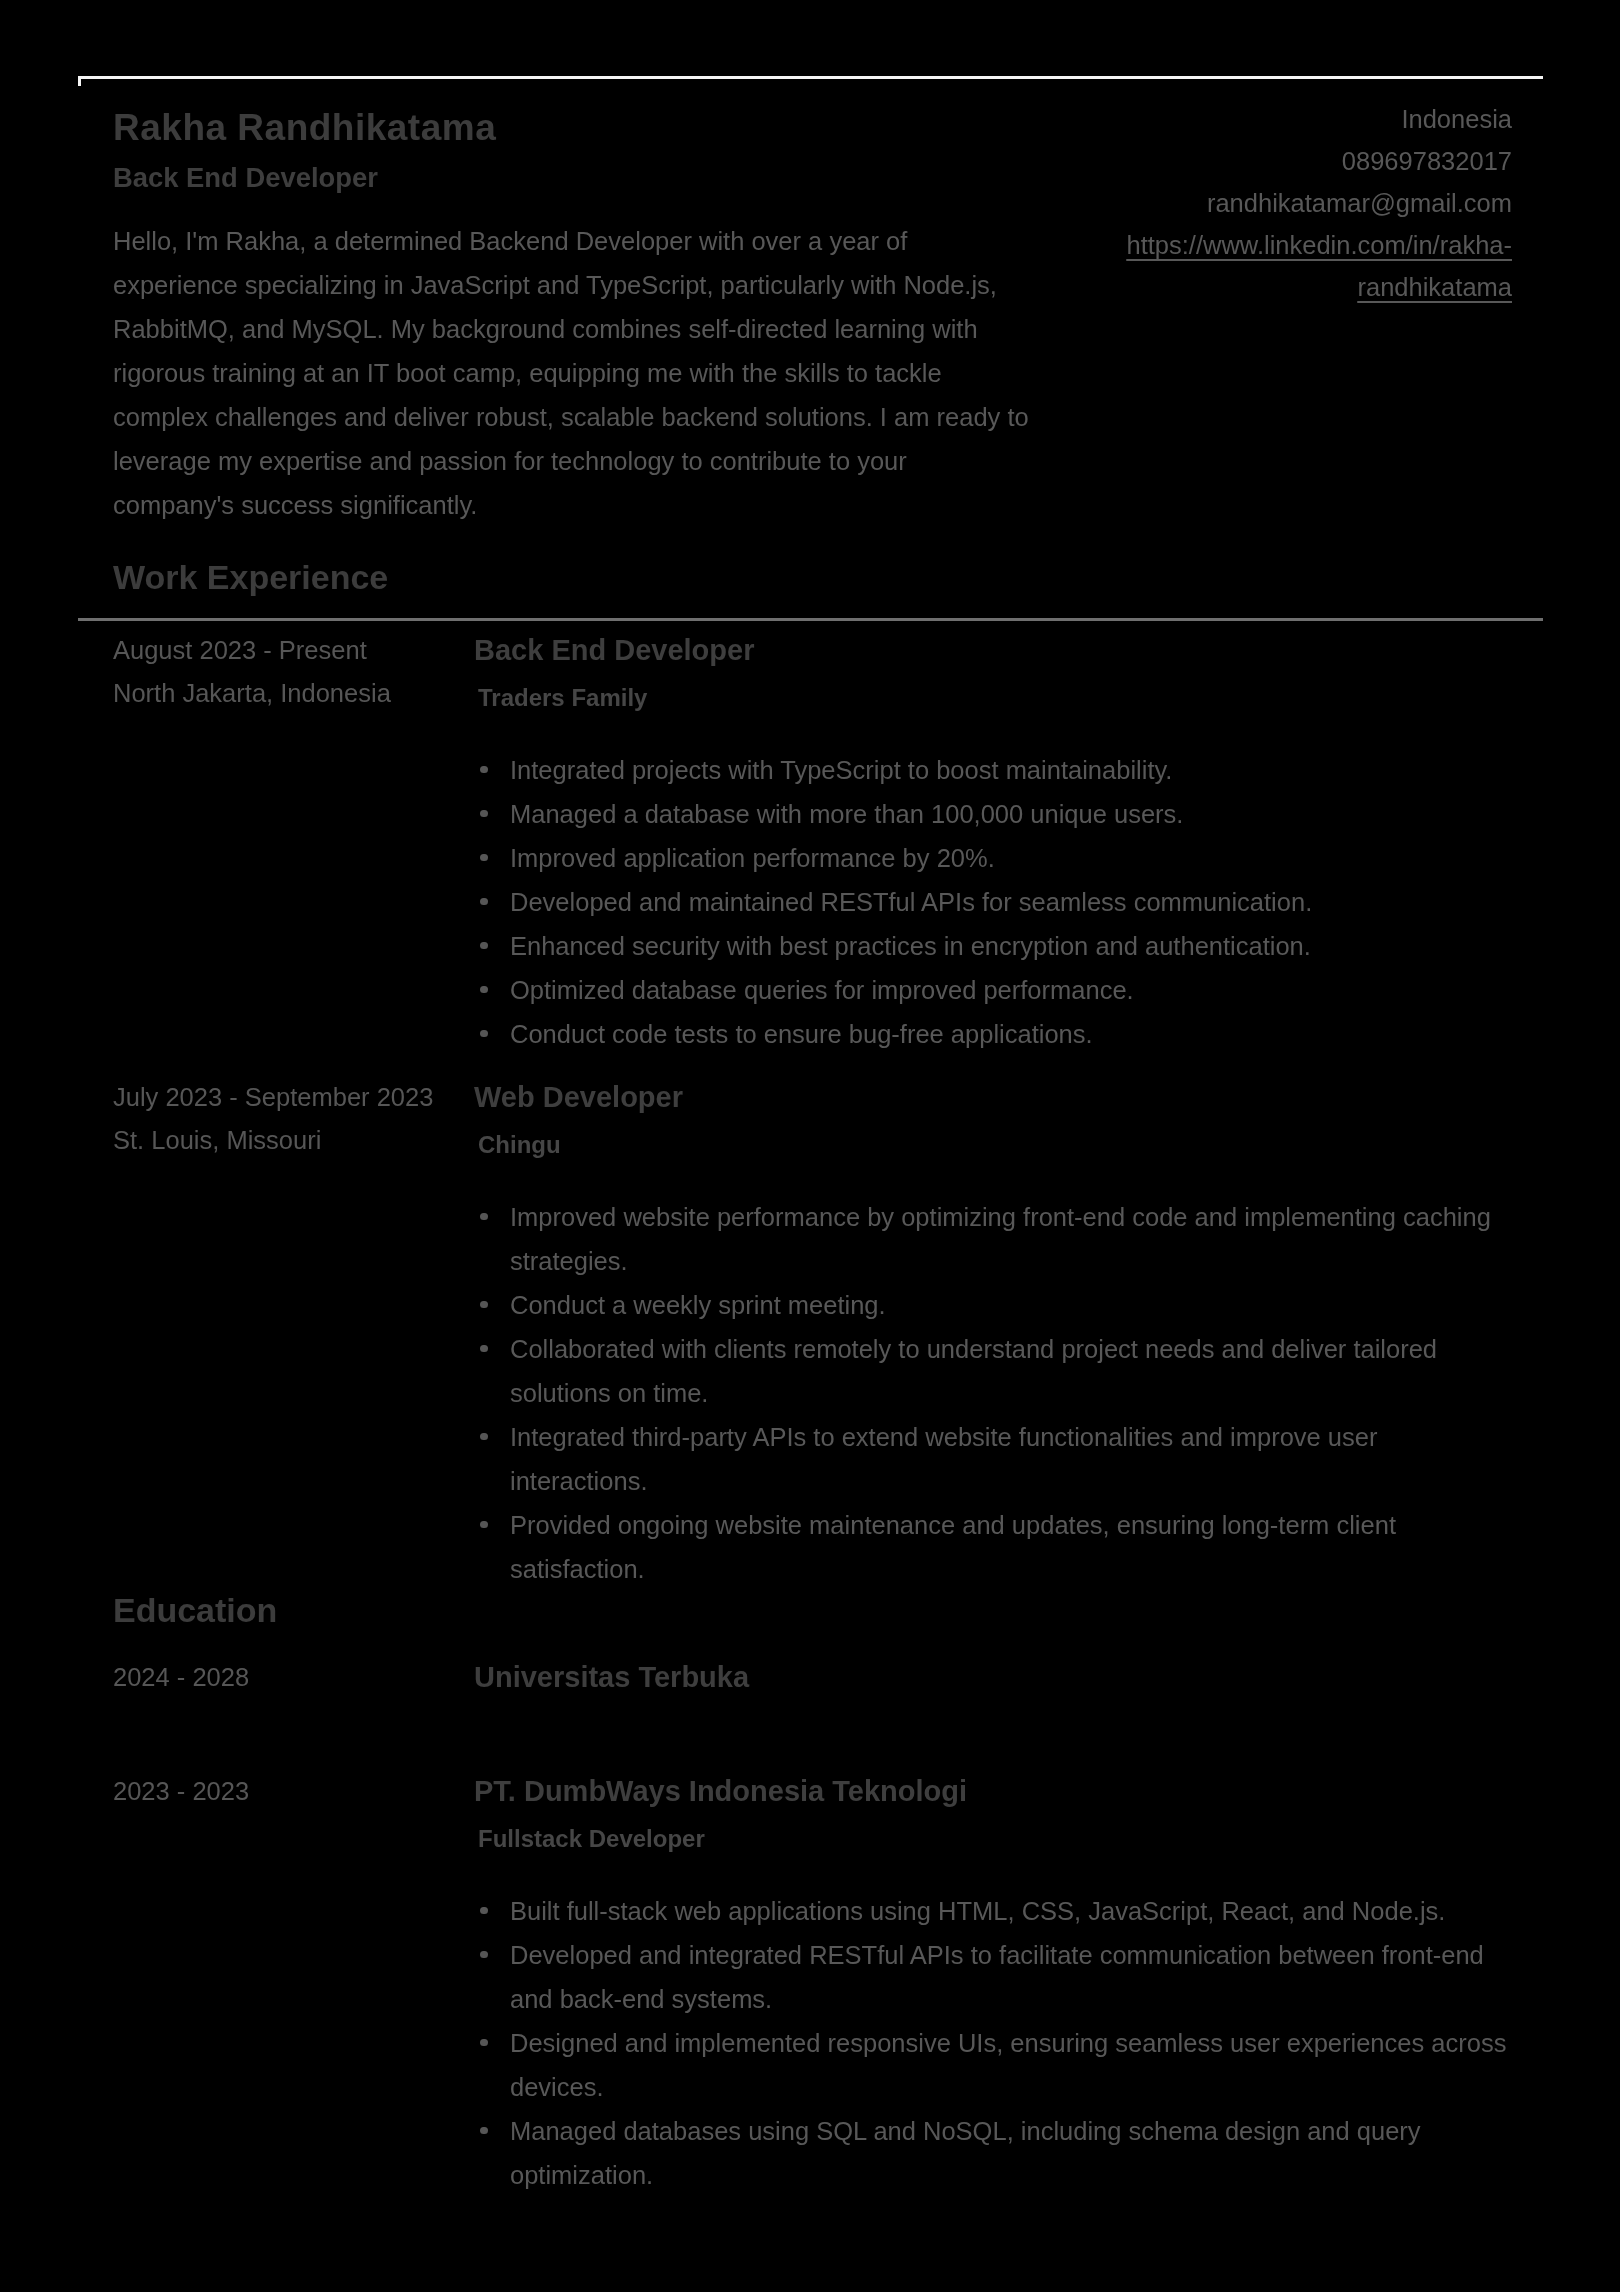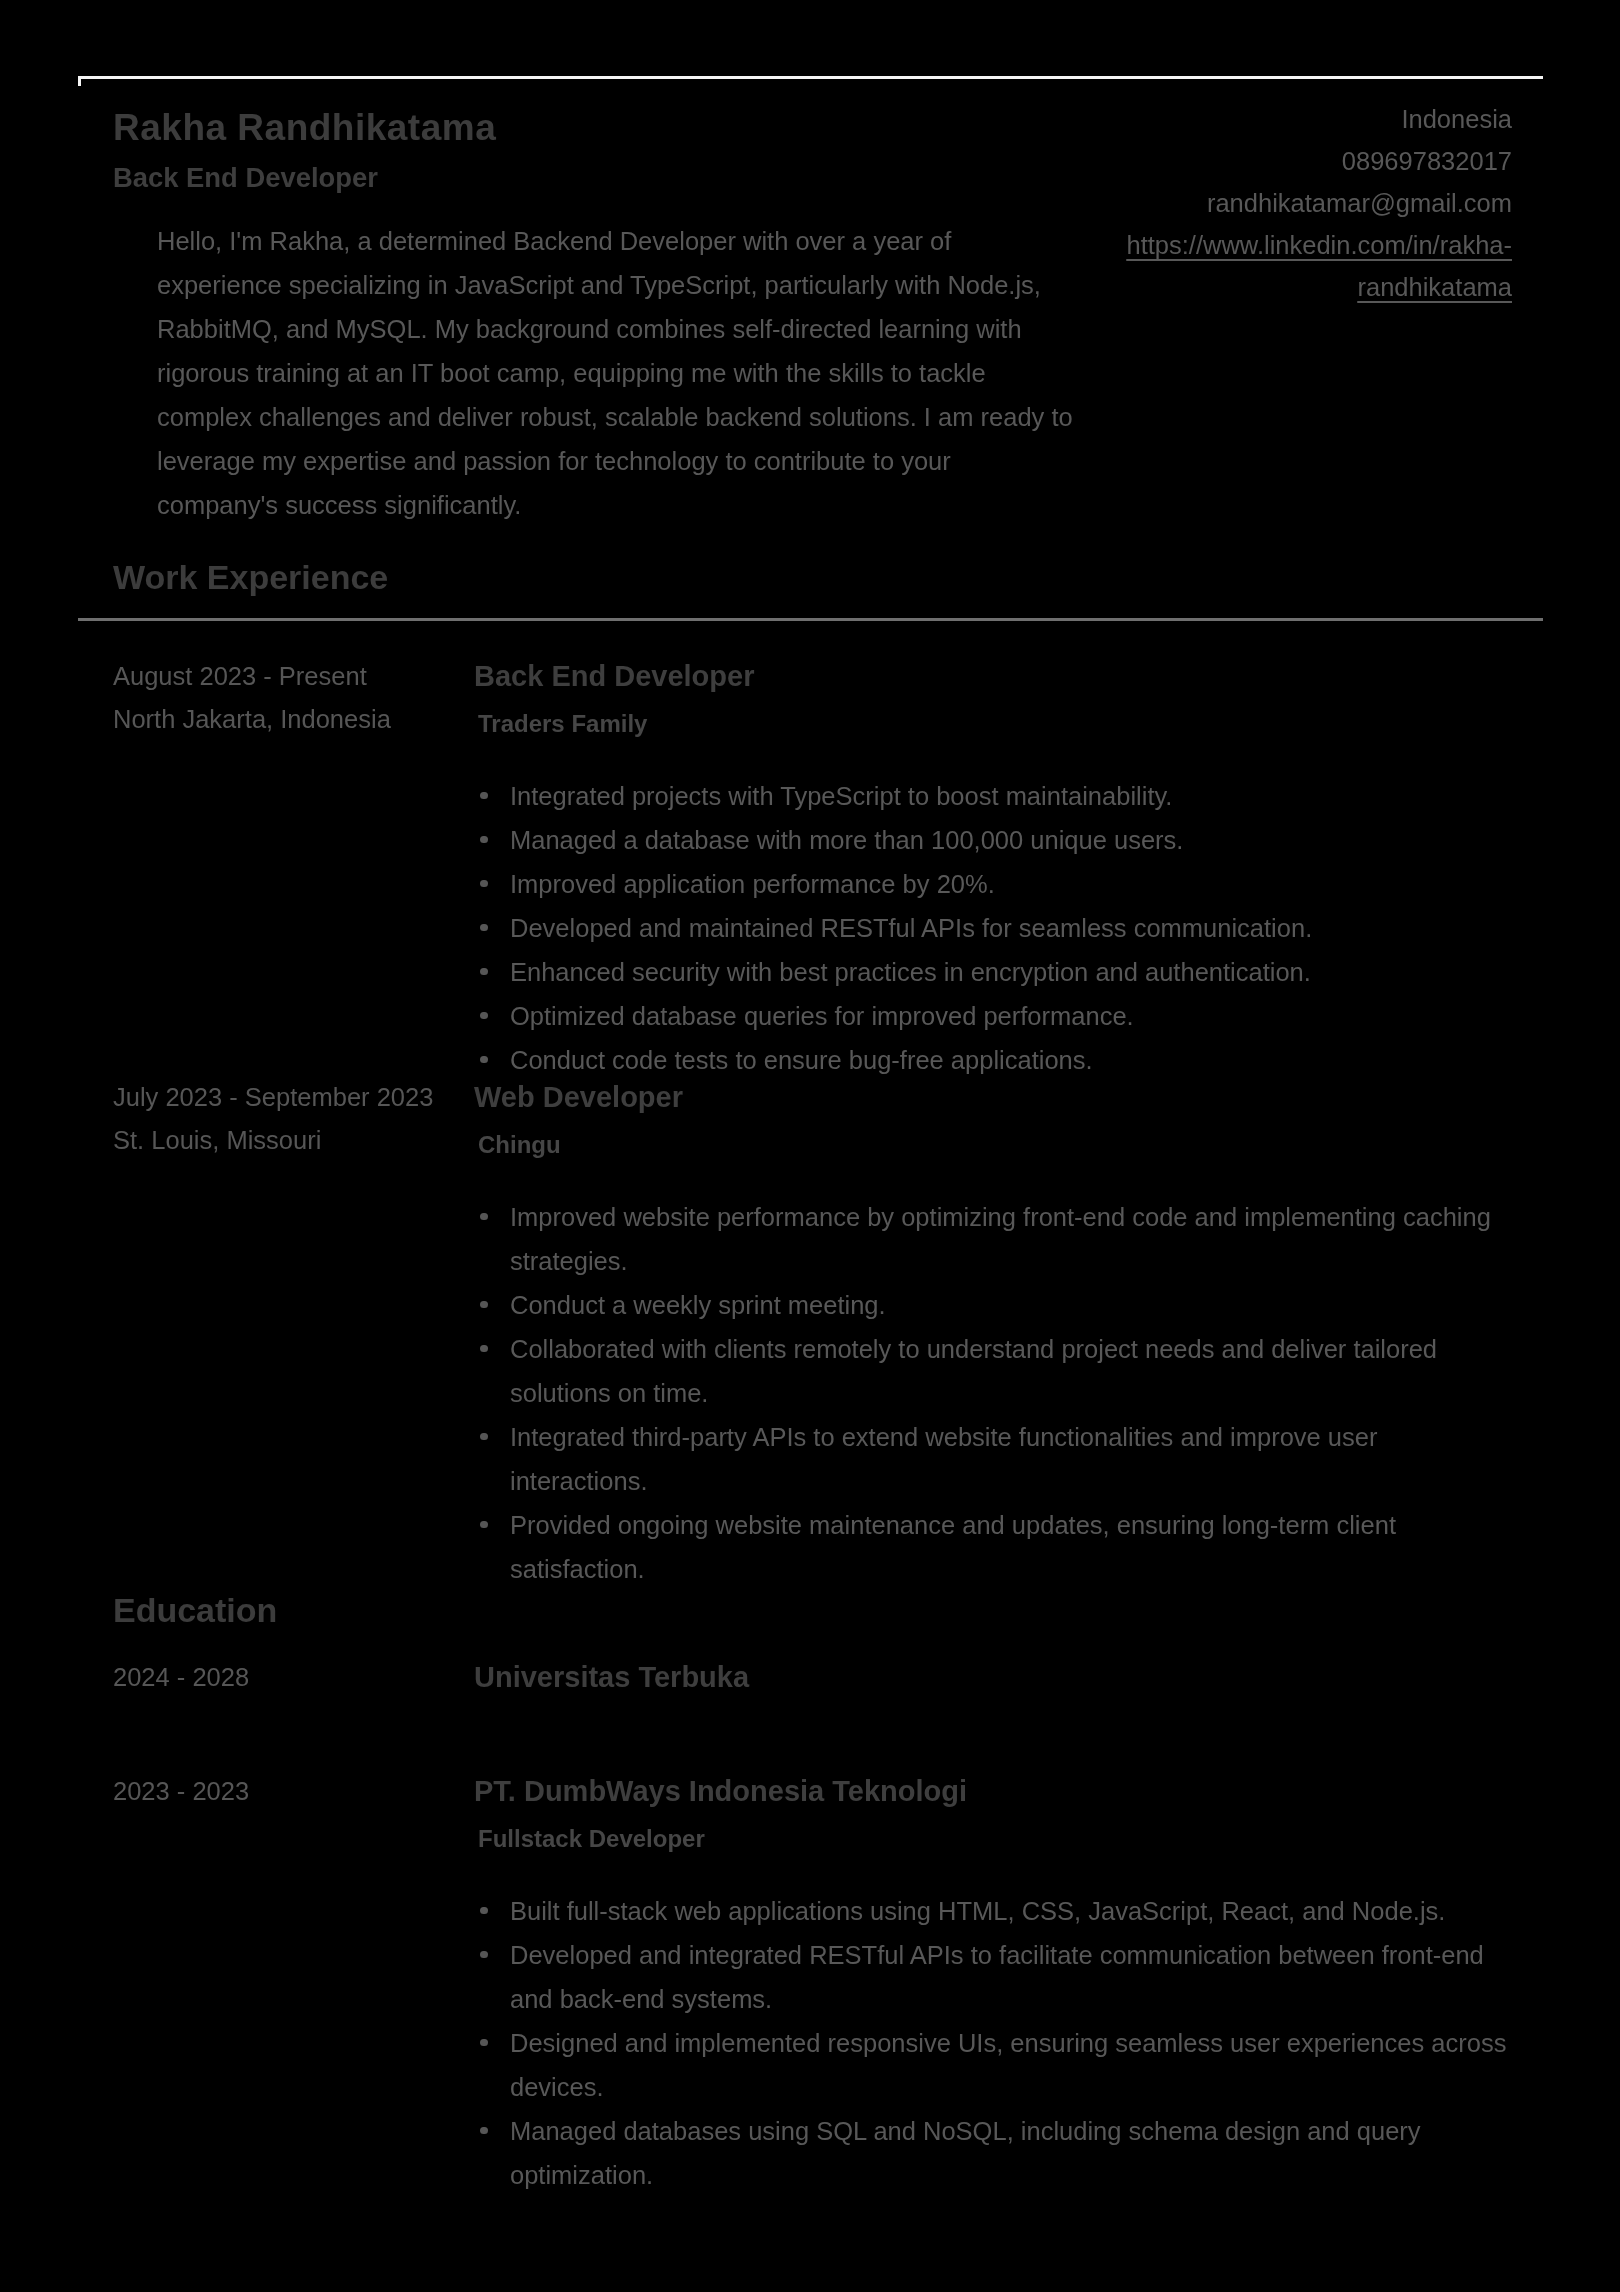--- a/index.html
+++ b/index.html
@@ -33,21 +33,21 @@
     margin:0;font-size:37px;line-height:43px;font-weight:700;
     color:var(--heading);letter-spacing:0.5px;
   }
   .person-title{
     margin:11.8px 0 0;font-size:27.4px;line-height:33px;font-weight:700;
     color:var(--title);
   }
   .summary{
     margin:25.5px 0 0;font-size:25.5px;line-height:44px;color:var(--body);
   }
-  .summary div{display:block;margin-left:44px;}
+  .summary div{display:block;}
   .contact{
     position:absolute;top:98px;right:108px;width:470px;
     text-align:right;font-size:25.5px;line-height:42px;color:var(--body);
   }
   .contact-link{
     color:var(--body);text-underline-offset:4.9px;
   }
   .contact-link span{display:block;text-decoration:underline;text-underline-offset:4.9px;}
   .section-heading{
     position:absolute;left:113px;margin:0;
@@ -104,21 +104,21 @@
   <aside class="contact">
     <div>Indonesia</div>
     <div>089697832017</div>
     <div>randhikatamar@gmail.com</div>
     <a class="contact-link" href="#"><span>https://www.linkedin.com/in/rakha-</span><span>randhikatama</span></a>
   </aside>
 
   <h2 class="section-heading" style="top:557px;">Work Experience</h2>
   <div class="mid-rule"></div>
 
-  <section class="entry" style="top:655px;">
+  <section class="entry" style="top:629px;">
     <div class="entry-meta">
       <div>August 2023 - Present</div>
       <div>North Jakarta, Indonesia</div>
     </div>
     <div class="entry-main">
       <h3 class="entry-title">Back End Developer</h3>
       <h4 class="entry-sub">Traders Family</h4>
       <ul class="bullets">
           <li>Integrated projects with TypeScript to boost maintainability.</li>
           <li>Managed a database with more than 100,000 unique users.</li>

